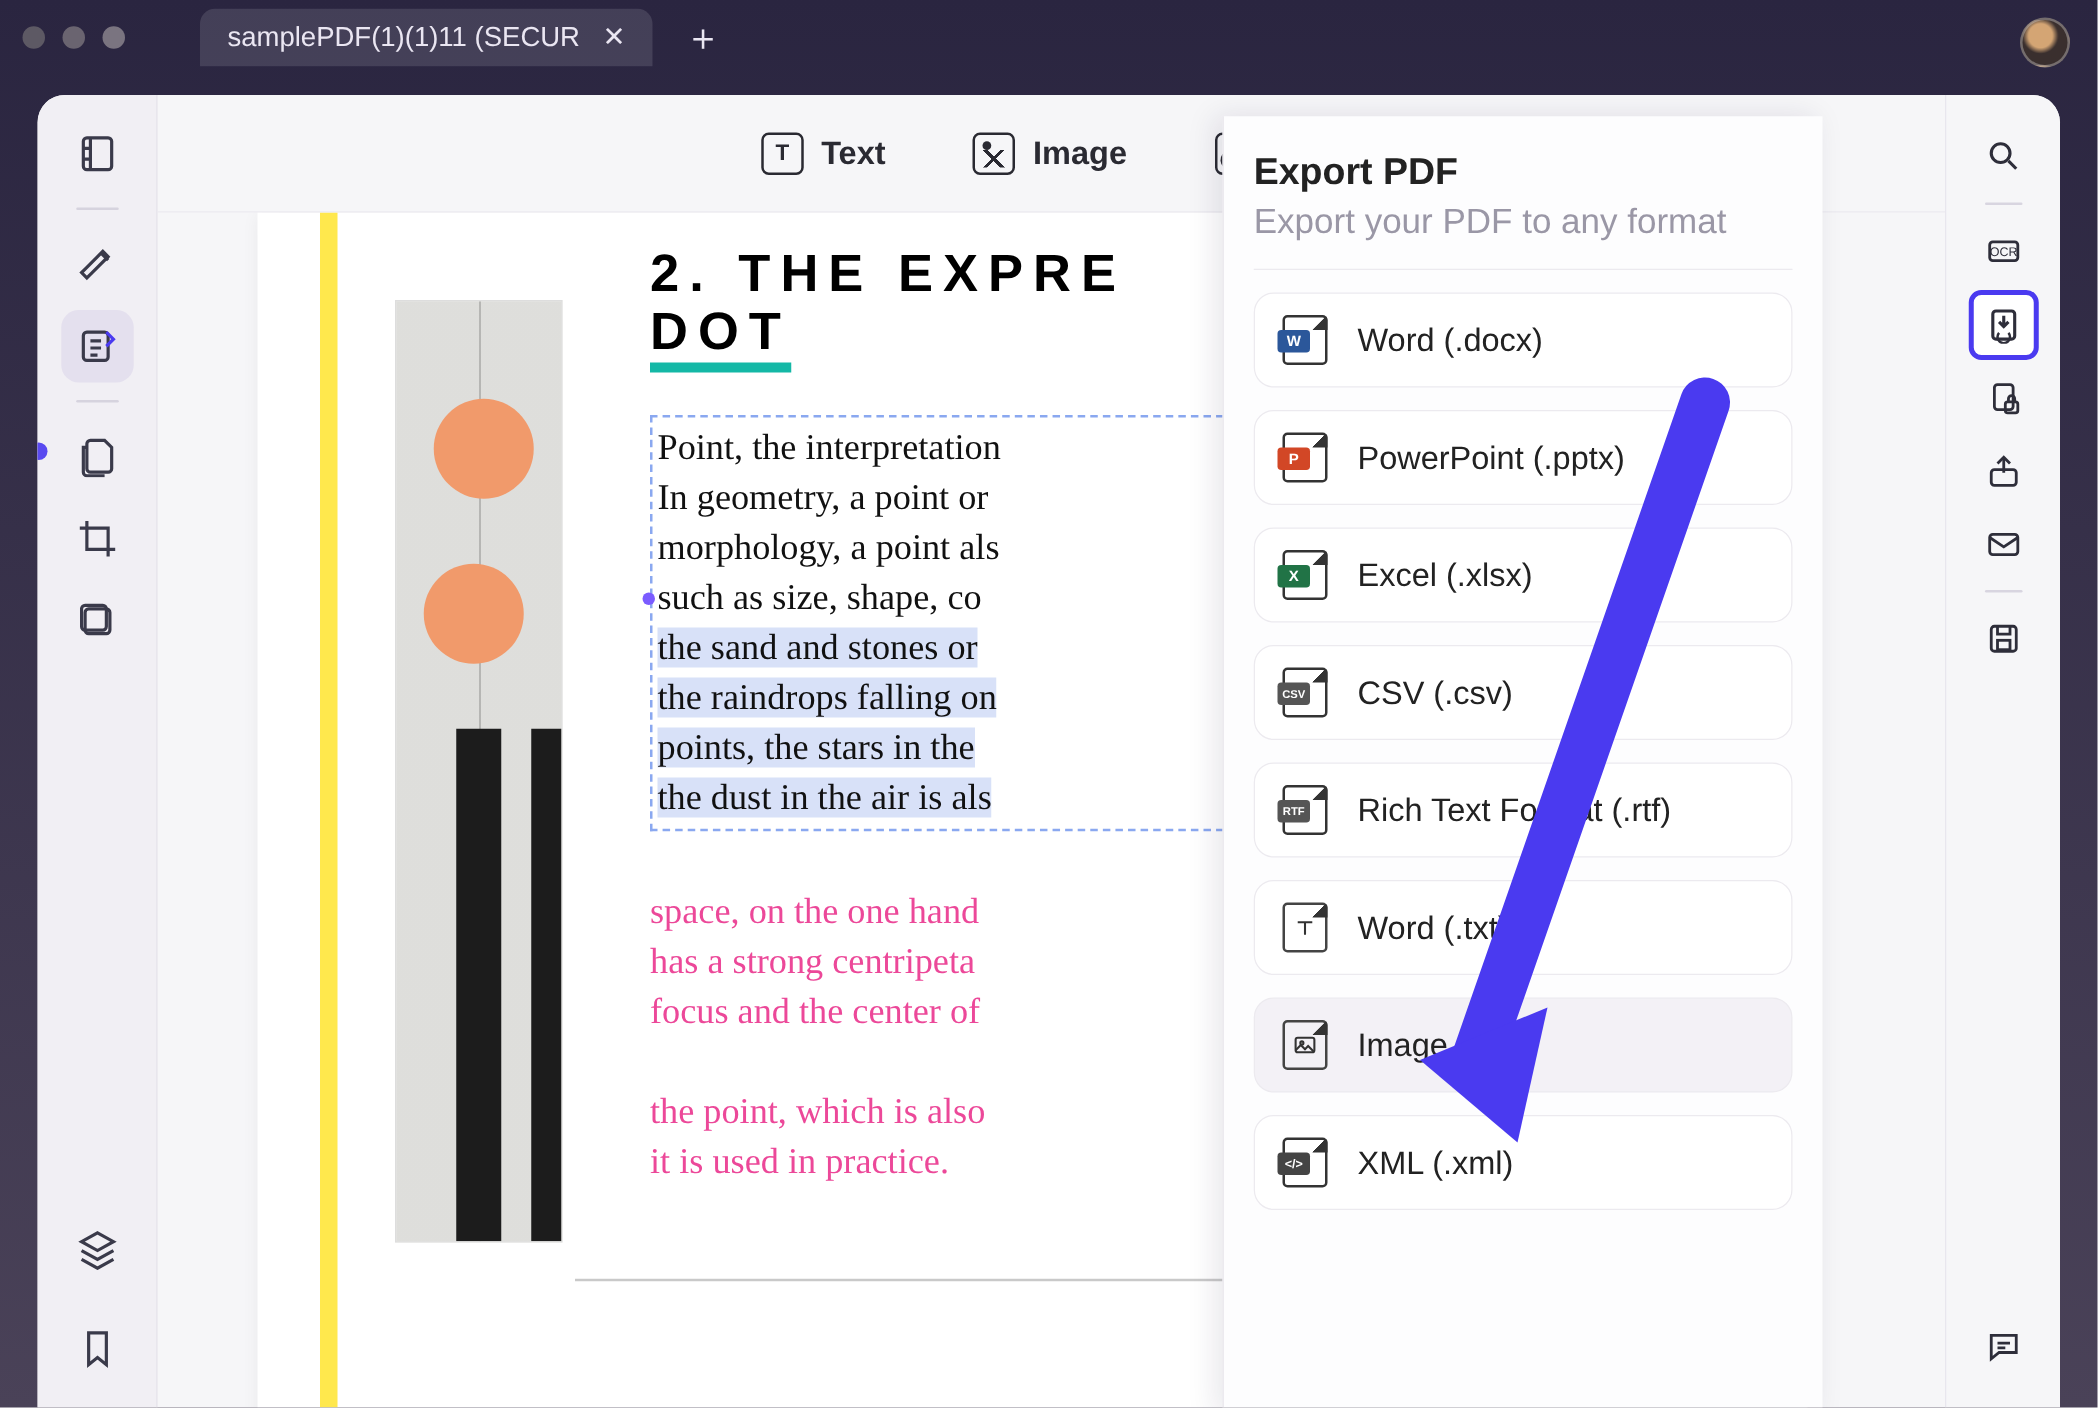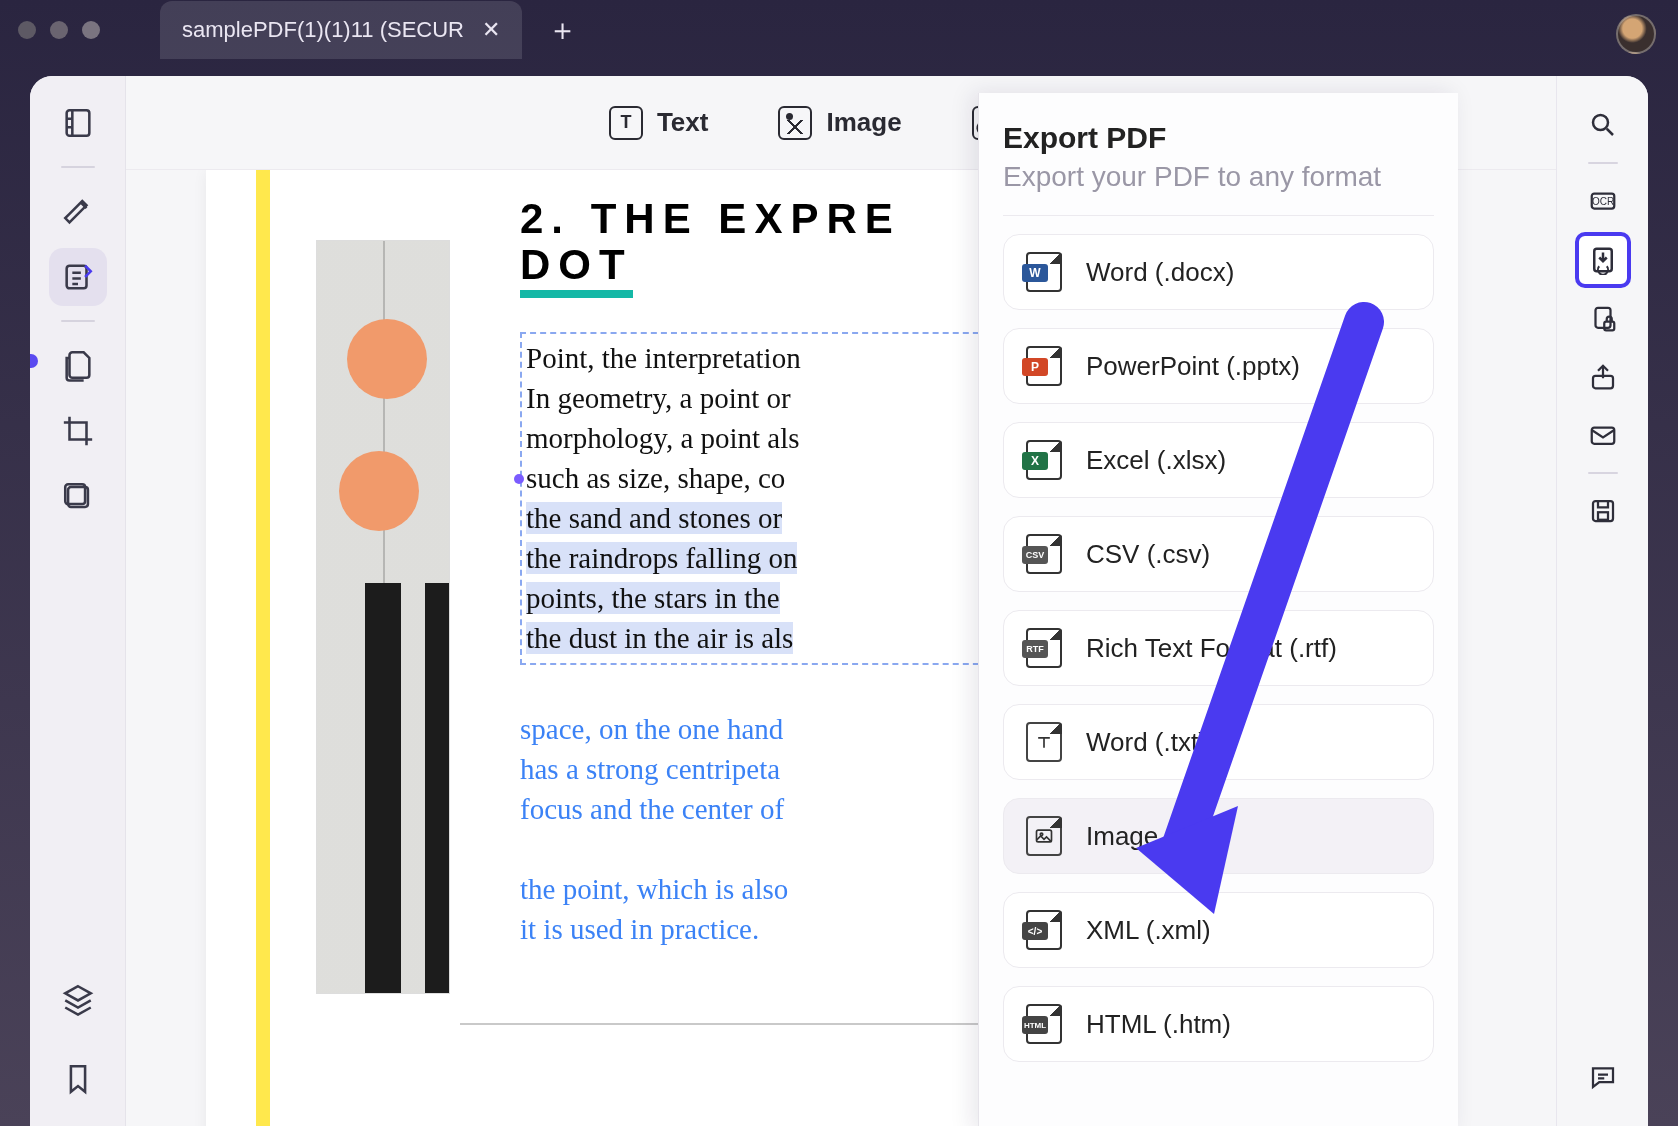--- a/index.html
+++ b/index.html
@@ -25,21 +25,21 @@
   }
   .traffic-light {
     width: 18px; height: 18px; border-radius: 50%;
   }
   .tl-red { background: #5d5964; }
   .tl-yellow { background: #6a6470; }
   .tl-green { background: #7a7480; }
   .tab {
     margin-left: 60px;
     background: rgba(255,255,255,0.12);
-    height: 58px;
+    height: 46px;
     border-radius: 12px 12px 0 0;
     display: flex;
     align-items: center;
     padding: 0 22px;
     gap: 18px;
     color: #eae6f2;
     font-size: 22px;
     max-width: 380px;
   }
   .tab-title { white-space: nowrap; overflow: hidden; text-overflow: ellipsis; flex:1; }
@@ -177,21 +177,21 @@
     content:""; position:absolute; left:-8px; top:140px;
     width:10px;height:10px;background:#7b5cff;border-radius:50%;
   }
   .para {
     font-size:29px; line-height:1.38; color:#111;
     font-family: Georgia, "Times New Roman", serif;
   }
   .hl { background:#d8e1f8; }
   .para2 {
     margin-top:44px;
-    font-size:29px; line-height:1.38; color:#3b82f6;
+    font-size:29px; line-height:1.38; color:#ec4899;
     font-family: Georgia, "Times New Roman", serif;
     width:660px;
   }
   .hr { margin-top:74px; border:none; border-top:2px solid #c9c9c9; width:940px; margin-left:-60px;}
 
   
   .export-panel {
     position:absolute; right:98px; top:17px;
     width:480px; height:1040px;
     background:#fdfdfe;
@@ -465,26 +465,20 @@
               </svg>
           </div>
           <span>Image</span>
         </div>
         <div class="export-item">
           <div class="fi fi-xml">
               <span class="fi-badge" style="font-size:10px">&lt;/&gt;</span>
             </div>
           <span>XML (.xml)</span>
         </div>
-        <div class="export-item">
-          <div class="fi fi-html">
-              <span class="fi-badge" style="font-size:8px">HTML</span>
-            </div>
-          <span>HTML (.htm)</span>
-        </div>
       </div>
     </div>
 
     <div class="arrow-anno">
       <svg viewBox="0 0 260 640">
         <defs>
           <marker id="ah" markerWidth="18" markerHeight="18" refX="9" refY="9" orient="auto">
             <path d="M0,0 L18,9 L0,18 L5,9 z" fill="#4a3af0"></path>
           </marker>
         </defs>

